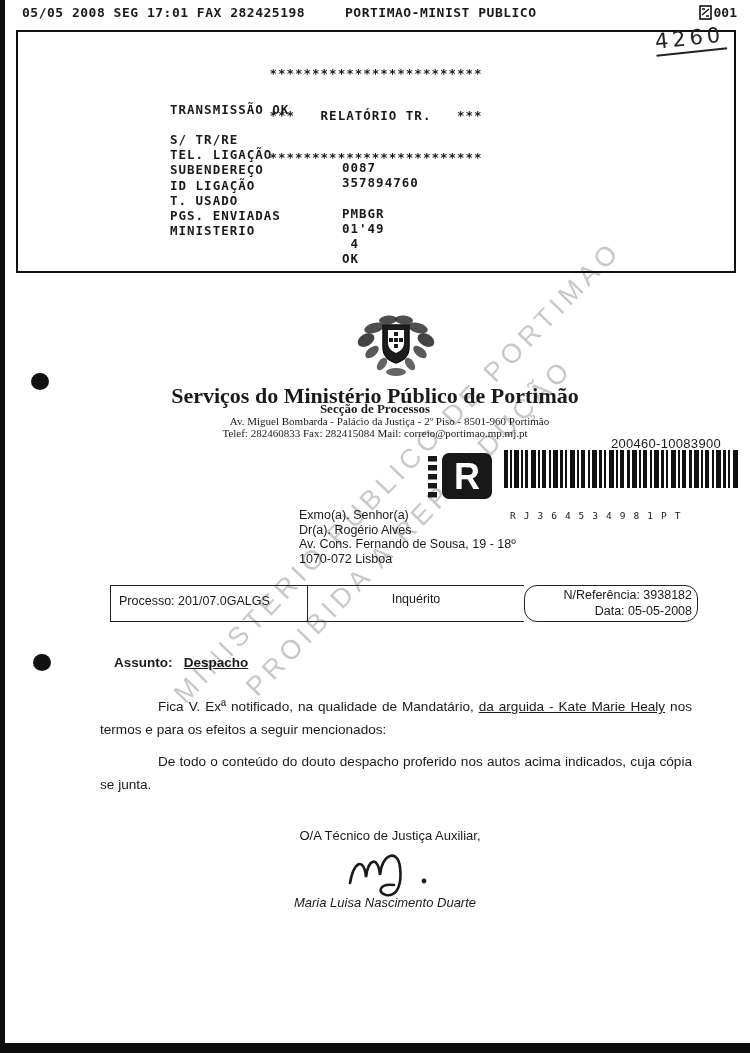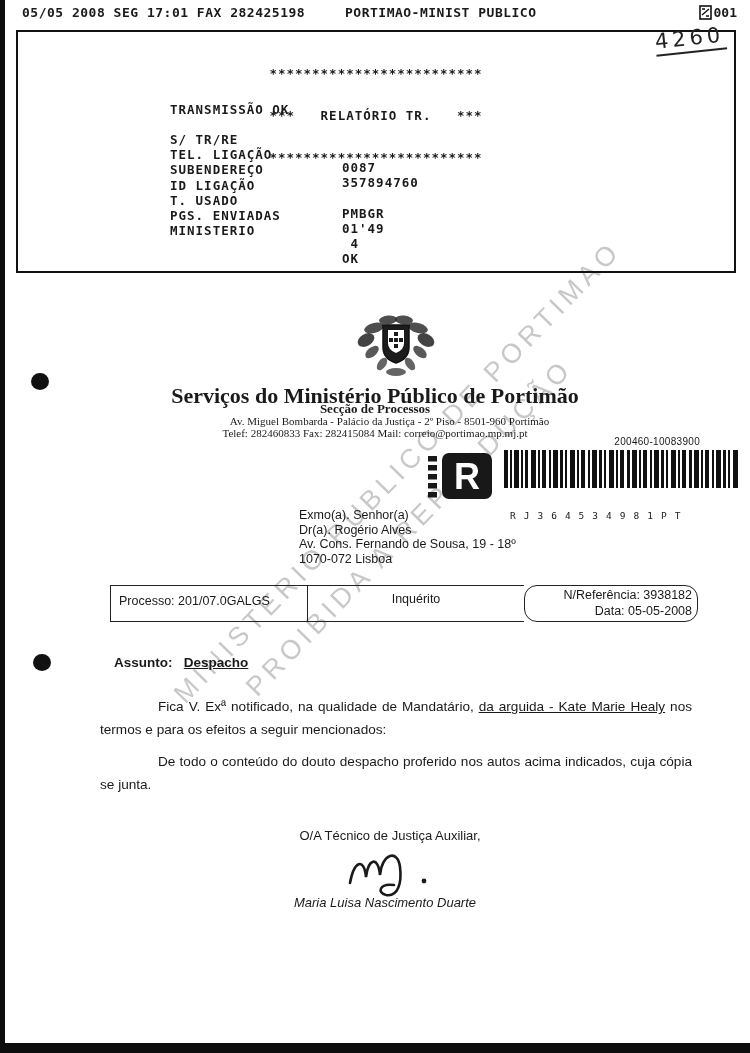--- a/index.html
+++ b/index.html
@@ -71,22 +71,22 @@
     font-family:"Liberation Serif", serif; font-weight:bold; font-size:13px;
   }
   .org-address, .org-contacts {
     position:absolute; left:0; width:750px; text-align:center;
     font-family:"Liberation Serif", serif; font-size:11px;
   }
   .org-address { top:415px;padding-left:29px; }
   .org-contacts { top:427px; }
 
   .ref-number {
-    position:absolute; left:440px; top:436px; width:260px; text-align:right;
-    font-size:10px; letter-spacing:0.3px;
+    position:absolute; left:461px; top:436px; width:260px; text-align:right;
+    font-size:13px; letter-spacing:0.3px;
   }
 
   
   .rlogo { position:absolute; left:428px; top:452px; }
   .barcode-wrap { position:absolute; left:504px; top:450px; width:236px; }
   .barcode-digits {
     font-family:"DejaVu Sans Mono", monospace; font-size:9.5px; letter-spacing:8px;
     margin-top:18px; margin-left:6px; white-space:nowrap;
   }
 

